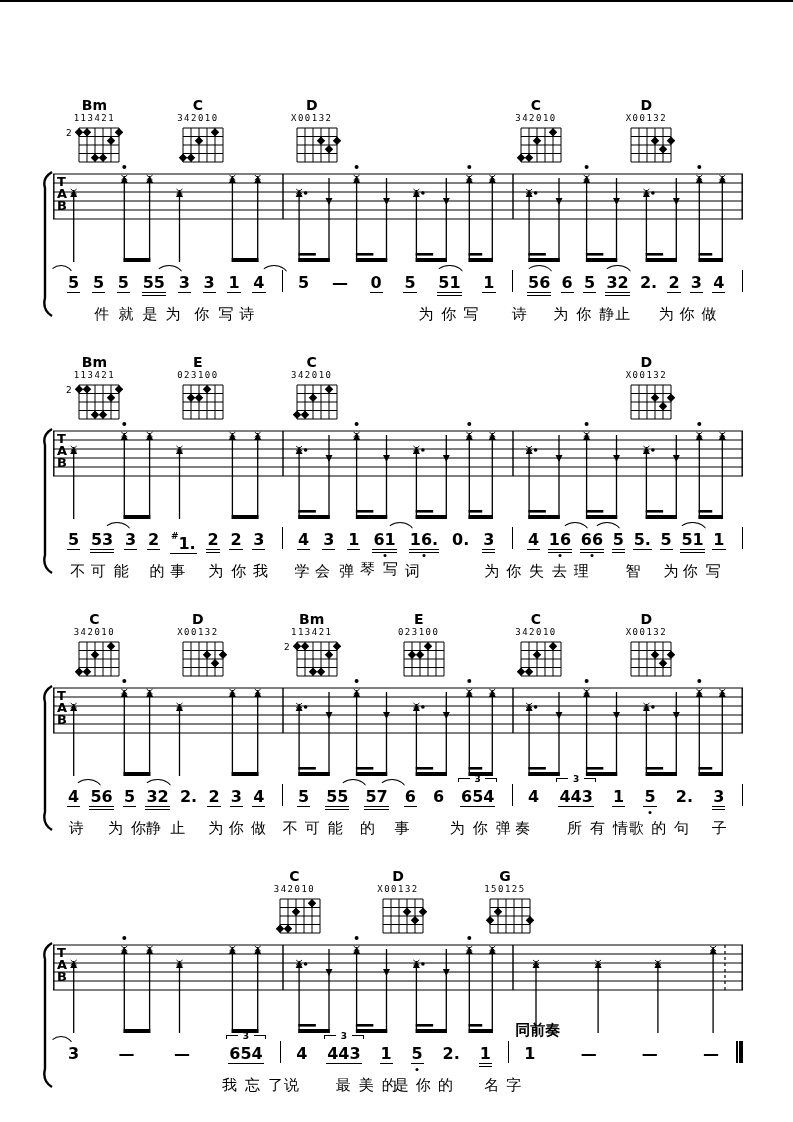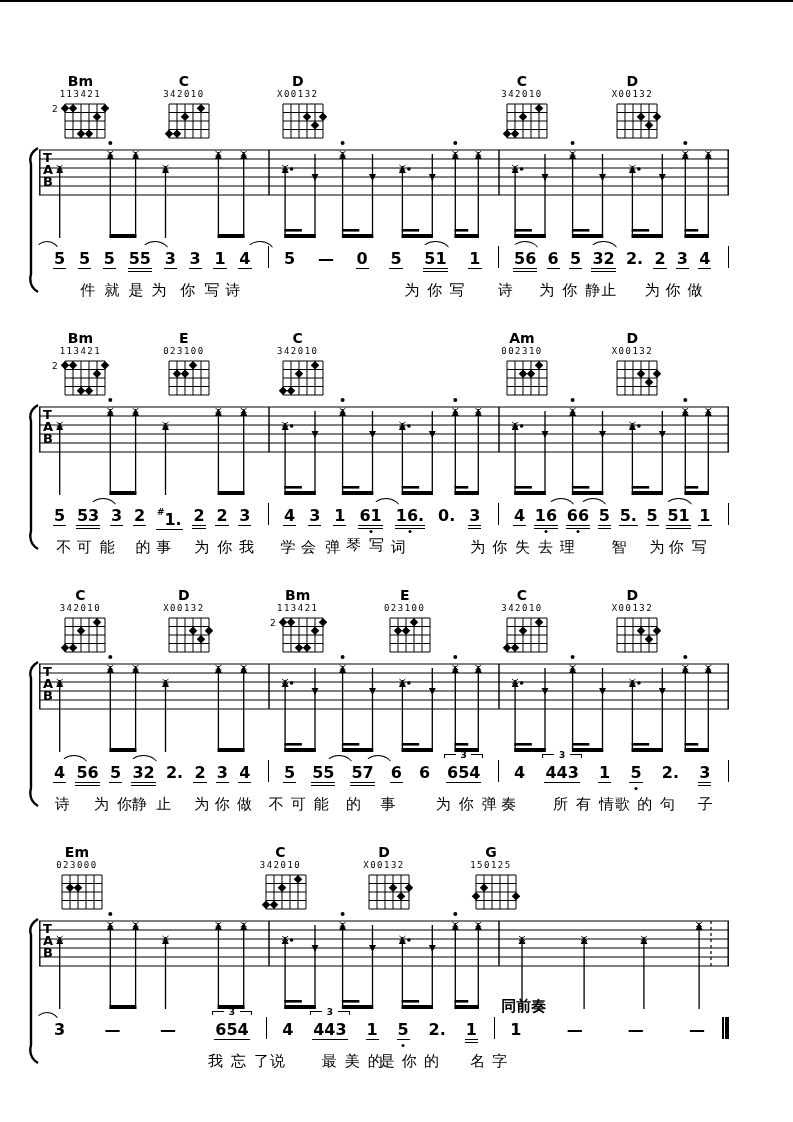--- a/index.html
+++ b/index.html
@@ -1,18 +1,18 @@
 <!DOCTYPE html>
 <html><head>
 <meta charset="utf-8">
 <style>
   html,body{margin:0;padding:0;background:#e8e8e8;}
   .page{position:relative;width:793px;height:1122px;background:#fff;margin:0 auto;
         overflow:hidden;border-top:2px solid #000;font-family:"DejaVu Sans",sans-serif;color:#000;}
-  .content{position:relative;margin-left:39px;padding-top:72px;width:690px;}
+  .content{position:relative;margin-left:53px;padding-top:96px;width:690px;}
   .system{position:relative;margin-bottom:23px;}
   
   .chords{position:relative;height:64px;}
   .chord{position:absolute;top:0;width:64px;text-align:center;transform:translateX(-50%);}
   .cname{font:bold 14px/15px "DejaVu Sans",sans-serif;}
   .cfing{font:9px/10px "DejaVu Sans Mono",monospace;letter-spacing:1.5px;}
   .cgrid{display:block;margin:0 auto;}
   
   .staffwrap{position:relative;height:104px;}
   .brace{position:absolute;left:-13px;top:8px;}
@@ -387,40 +387,20 @@
               <line x1="3" y1="10.5" x2="43" y2="10.5" stroke="#000000" stroke-width="1"></line>
               <line x1="3" y1="19" x2="43" y2="19" stroke="#000000" stroke-width="1"></line>
               <line x1="3" y1="27.5" x2="43" y2="27.5" stroke="#000000" stroke-width="1"></line>
               <line x1="3" y1="36" x2="43" y2="36" stroke="#000000" stroke-width="1"></line>
               <rect x="32" y="3.25" width="6" height="6" transform="rotate(45 35 6.25)" fill="#000000"></rect>
               <rect x="16" y="11.75" width="6" height="6" transform="rotate(45 19 14.75)" fill="#000000"></rect>
               <rect x="0" y="28.75" width="6" height="6" transform="rotate(45 3 31.75)" fill="#000000"></rect>
               <rect x="8" y="28.75" width="6" height="6" transform="rotate(45 11 31.75)" fill="#000000"></rect>
             </svg>
           </div>
-          <div class="chord" style="left: 70%;">
-            <div class="cname">Am</div>
-            <div class="cfing">002310</div>
-            <svg class="cgrid" viewBox="-11 -2 58 42" width="58" height="44">
-              <line x1="3" y1="2" x2="3" y2="36" stroke="#000000" stroke-width="1"></line>
-              <line x1="11" y1="2" x2="11" y2="36" stroke="#000000" stroke-width="1"></line>
-              <line x1="19" y1="2" x2="19" y2="36" stroke="#000000" stroke-width="1"></line>
-              <line x1="27" y1="2" x2="27" y2="36" stroke="#000000" stroke-width="1"></line>
-              <line x1="35" y1="2" x2="35" y2="36" stroke="#000000" stroke-width="1"></line>
-              <line x1="43" y1="2" x2="43" y2="36" stroke="#000000" stroke-width="1"></line>
-              <line x1="3" y1="2" x2="43" y2="2" stroke="#000000" stroke-width="1"></line>
-              <line x1="3" y1="10.5" x2="43" y2="10.5" stroke="#000000" stroke-width="1"></line>
-              <line x1="3" y1="19" x2="43" y2="19" stroke="#000000" stroke-width="1"></line>
-              <line x1="3" y1="27.5" x2="43" y2="27.5" stroke="#000000" stroke-width="1"></line>
-              <line x1="3" y1="36" x2="43" y2="36" stroke="#000000" stroke-width="1"></line>
-              <rect x="32" y="3.25" width="6" height="6" transform="rotate(45 35 6.25)" fill="#000000"></rect>
-              <rect x="16" y="11.75" width="6" height="6" transform="rotate(45 19 14.75)" fill="#000000"></rect>
-              <rect x="24" y="11.75" width="6" height="6" transform="rotate(45 27 14.75)" fill="#000000"></rect>
-            </svg>
-          </div>
           <div class="chord" style="left: 86%;">
             <div class="cname">D</div>
             <div class="cfing">X00132</div>
             <svg class="cgrid" viewBox="-11 -2 58 42" width="58" height="44">
               <line x1="3" y1="2" x2="3" y2="36" stroke="#000000" stroke-width="1"></line>
               <line x1="11" y1="2" x2="11" y2="36" stroke="#000000" stroke-width="1"></line>
               <line x1="19" y1="2" x2="19" y2="36" stroke="#000000" stroke-width="1"></line>
               <line x1="27" y1="2" x2="27" y2="36" stroke="#000000" stroke-width="1"></line>
               <line x1="35" y1="2" x2="35" y2="36" stroke="#000000" stroke-width="1"></line>
               <line x1="43" y1="2" x2="43" y2="36" stroke="#000000" stroke-width="1"></line>
@@ -906,39 +886,20 @@
           <span class="lyr" style="left: 68%;">奏</span>
           <span class="lyr" style="left: 75.5%;">所有情</span>
           <span class="lyr" style="left: 84.5%;">歌</span>
           <span class="lyr" style="left: 87.7%;">的</span>
           <span class="lyr" style="left: 91%;">句</span>
           <span class="lyr" style="left: 96.5%;">子</span>
         </div>
       </div>
       <div class="system">
         <div class="chords">
-          <div class="chord" style="left: 5.5%;">
-            <div class="cname">Em</div>
-            <div class="cfing">023000</div>
-            <svg class="cgrid" viewBox="-11 -2 58 42" width="58" height="44">
-              <line x1="3" y1="2" x2="3" y2="36" stroke="#000000" stroke-width="1"></line>
-              <line x1="11" y1="2" x2="11" y2="36" stroke="#000000" stroke-width="1"></line>
-              <line x1="19" y1="2" x2="19" y2="36" stroke="#000000" stroke-width="1"></line>
-              <line x1="27" y1="2" x2="27" y2="36" stroke="#000000" stroke-width="1"></line>
-              <line x1="35" y1="2" x2="35" y2="36" stroke="#000000" stroke-width="1"></line>
-              <line x1="43" y1="2" x2="43" y2="36" stroke="#000000" stroke-width="1"></line>
-              <line x1="3" y1="2" x2="43" y2="2" stroke="#000000" stroke-width="1"></line>
-              <line x1="3" y1="10.5" x2="43" y2="10.5" stroke="#000000" stroke-width="1"></line>
-              <line x1="3" y1="19" x2="43" y2="19" stroke="#000000" stroke-width="1"></line>
-              <line x1="3" y1="27.5" x2="43" y2="27.5" stroke="#000000" stroke-width="1"></line>
-              <line x1="3" y1="36" x2="43" y2="36" stroke="#000000" stroke-width="1"></line>
-              <rect x="8" y="11.75" width="6" height="6" transform="rotate(45 11 14.75)" fill="#000000"></rect>
-              <rect x="16" y="11.75" width="6" height="6" transform="rotate(45 19 14.75)" fill="#000000"></rect>
-            </svg>
-          </div>
           <div class="chord" style="left: 35%;">
             <div class="cname">C</div>
             <div class="cfing">342010</div>
             <svg class="cgrid" viewBox="-11 -2 58 42" width="58" height="44">
               <line x1="3" y1="2" x2="3" y2="36" stroke="#000000" stroke-width="1"></line>
               <line x1="11" y1="2" x2="11" y2="36" stroke="#000000" stroke-width="1"></line>
               <line x1="19" y1="2" x2="19" y2="36" stroke="#000000" stroke-width="1"></line>
               <line x1="27" y1="2" x2="27" y2="36" stroke="#000000" stroke-width="1"></line>
               <line x1="35" y1="2" x2="35" y2="36" stroke="#000000" stroke-width="1"></line>
               <line x1="43" y1="2" x2="43" y2="36" stroke="#000000" stroke-width="1"></line>

